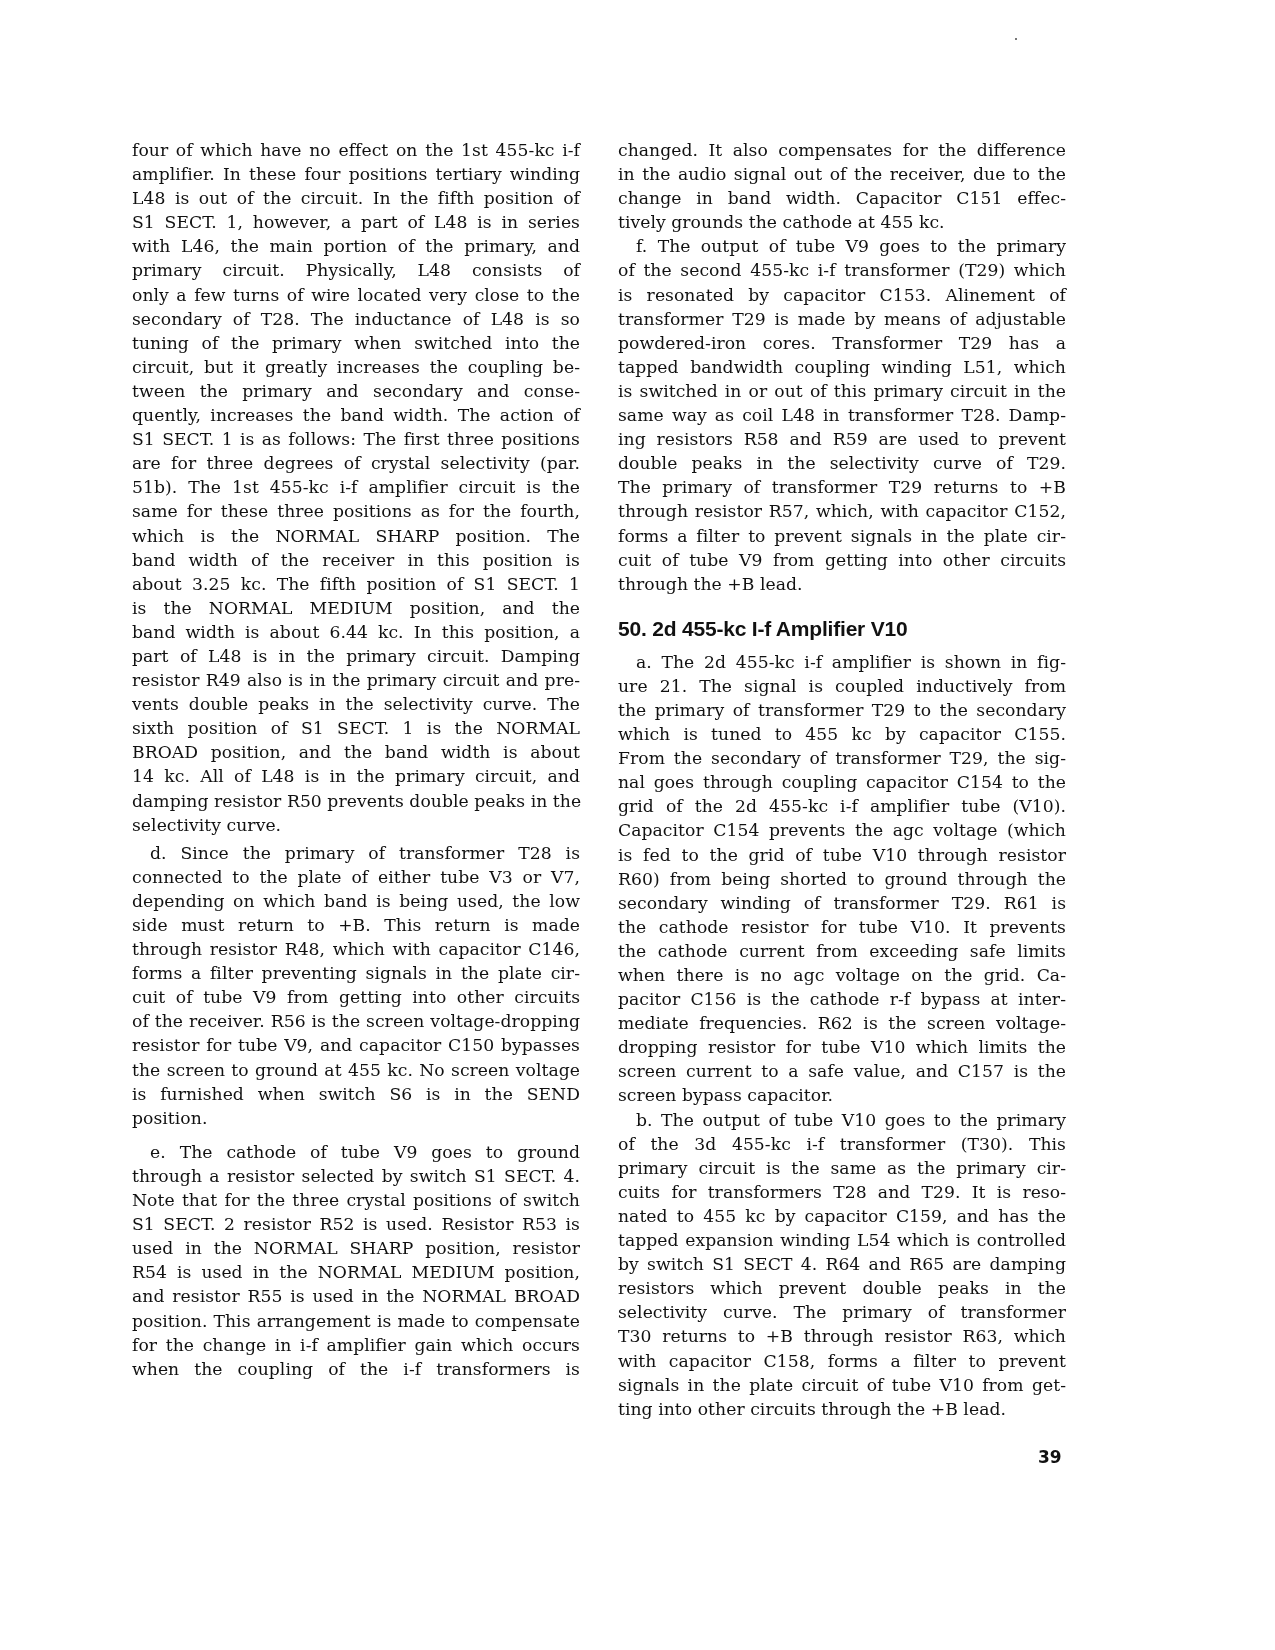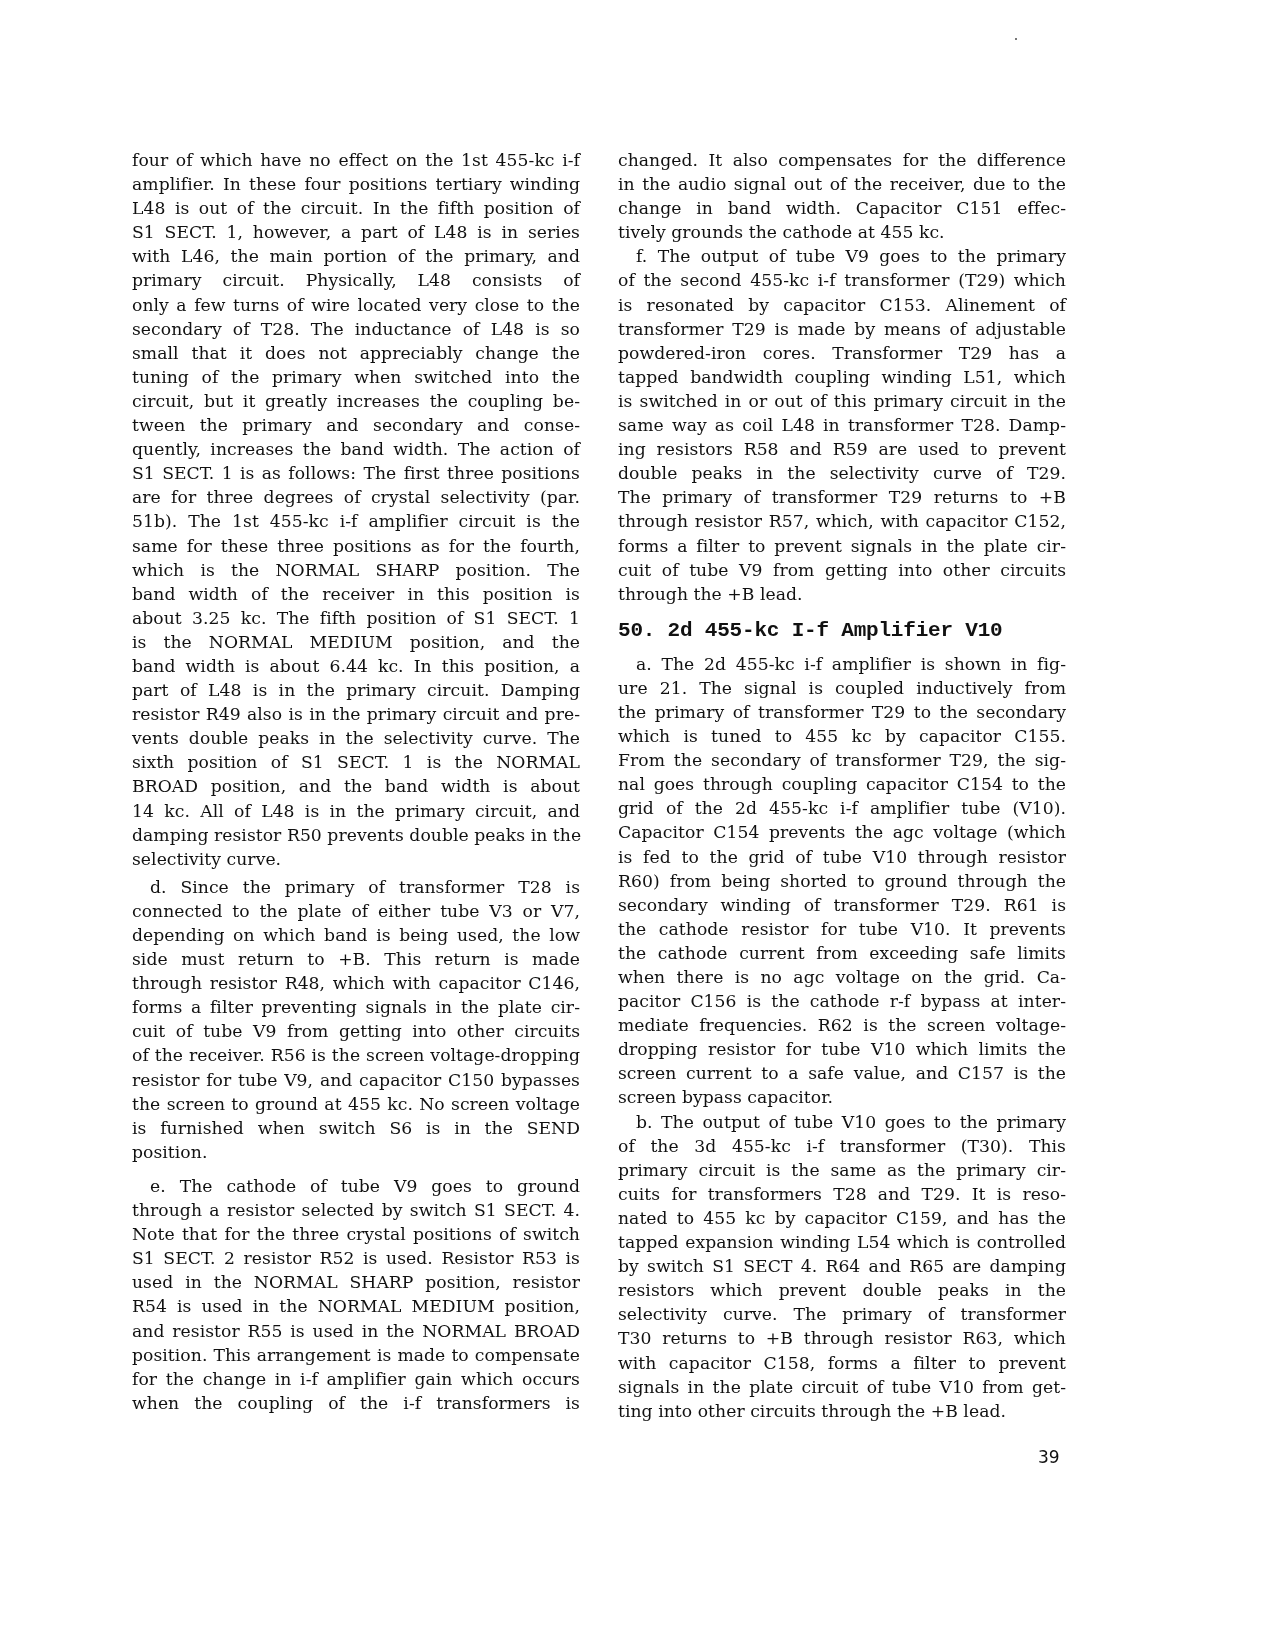--- a/index.html
+++ b/index.html
@@ -18,77 +18,76 @@
     .page-speck {
       position: absolute;
       left: 1015px;
       top: 38px;
       width: 2px;
       height: 2px;
       background: #777;
     }
     .column {
       position: absolute;
-      top: 148px;
+      top: 138px;
       width: 448px;
     }
     .col-left { left: 132px; }
     .col-right { left: 618px; }
     .line {
       display: block;
       height: 24.1px;
       line-height: 24.1px;
       font-size: 17.2px;
       white-space: nowrap;
       text-align: justify;
       text-align-last: justify;
       letter-spacing: 0.05px;
     }
     .line.last {
       text-align-last: left;
     }
     .para-gap { height: 4px; }
     .section-heading {
       display: block;
-      font-family: Liberation Mono, monospace;
+      font-family: Liberation Sans, sans-serif;
       font-weight: bold;
       font-size: 21px;
       height: 34px;
       line-height: 34px;
-      margin-top: 8px;
+      margin-top: 16px;
       margin-bottom: 4px;
       white-space: nowrap;
       letter-spacing: -0.2px;
     }
     .page-number {
       position: absolute;
       left: 1038px;
       top: 1447px;
       font-family: "DejaVu Sans", "Liberation Sans", sans-serif;
-      font-weight: normal;
+      font-weight: bold;
       font-size: 17px;
     }
     .indent { padding-left: 18px; }
   </style>
 </head>
 <body>
 
 <div class="page-speck"></div>
 
 <div class="column col-left">
   <div>
     <span class="line">four of which have no effect on the 1st 455-kc i-f</span>
     <span class="line">amplifier.  In these four positions tertiary winding</span>
     <span class="line">L48 is out of the circuit.  In the fifth position of</span>
     <span class="line">S1 SECT. 1, however, a part of L48 is in series</span>
     <span class="line">with L46, the main portion of the primary, and</span>
     <span class="line">primary circuit.  Physically, L48 consists of</span>
     <span class="line">only a few turns of wire located very close to the</span>
     <span class="line">secondary of T28.  The inductance of L48 is so</span>
-    <span class="line">small that it does not appreciably change the</span>
     <span class="line">tuning of the primary when switched into the</span>
     <span class="line">circuit, but it greatly increases the coupling be-</span>
     <span class="line">tween the primary and secondary and conse-</span>
     <span class="line">quently, increases the band width.  The action of</span>
     <span class="line">S1 SECT. 1 is as follows: The first three positions</span>
     <span class="line">are for three degrees of crystal selectivity (par.</span>
     <span class="line">51b).  The 1st 455-kc i-f amplifier circuit is the</span>
     <span class="line">same for these three positions as for the fourth,</span>
     <span class="line">which is the NORMAL SHARP position.  The</span>
     <span class="line">band width of the receiver in this position is</span>

